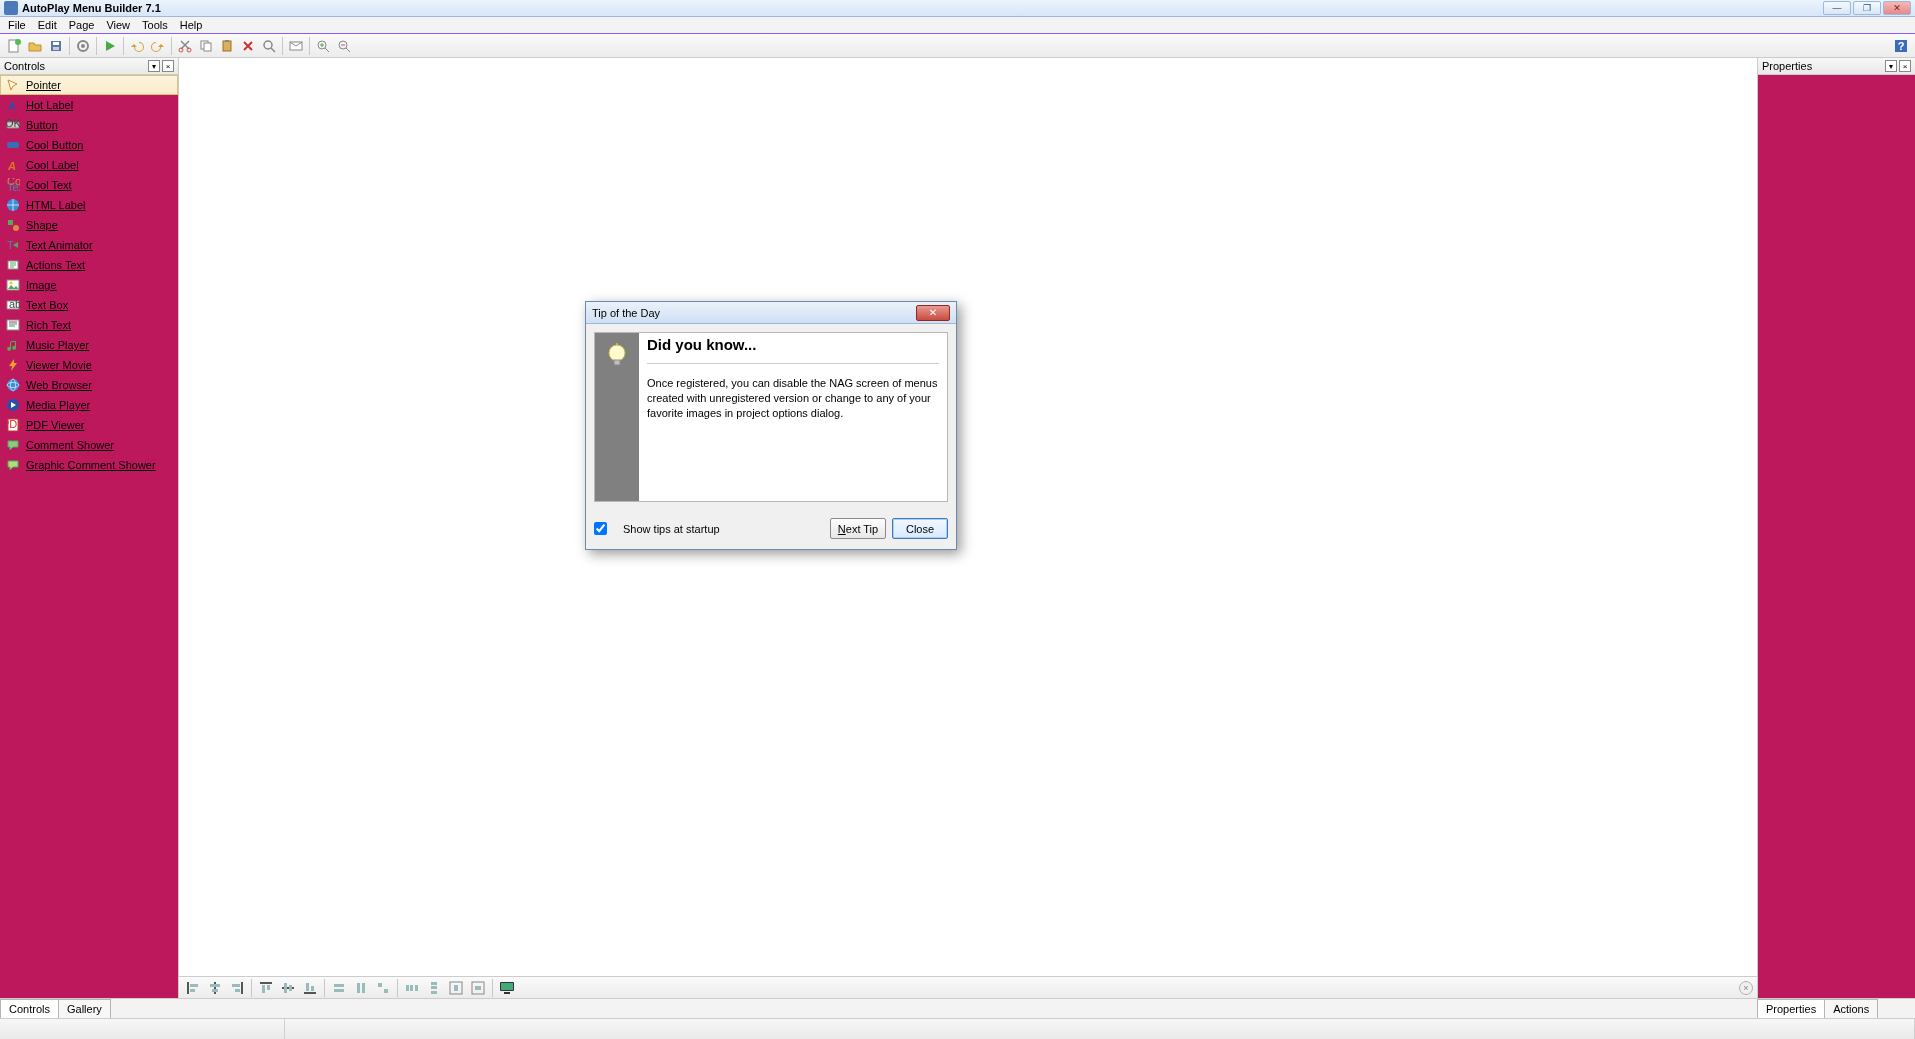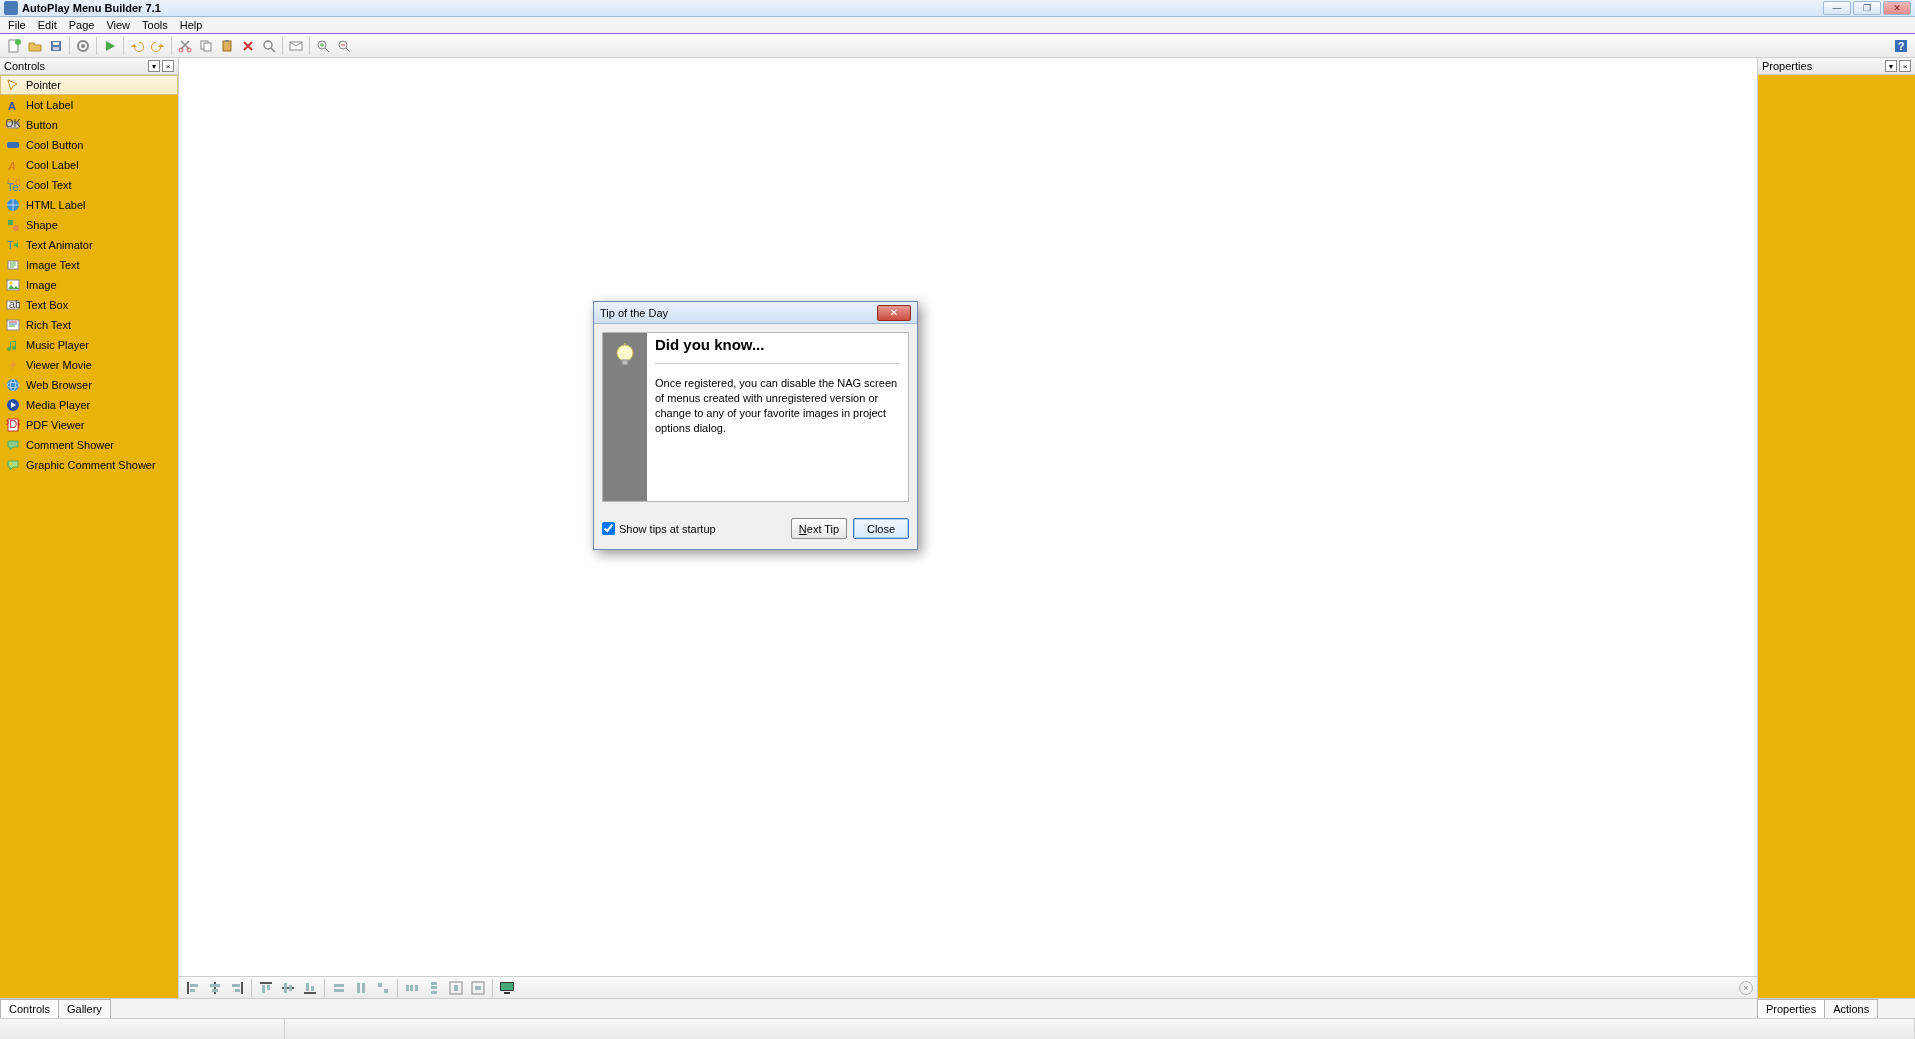--- a/index.html
+++ b/index.html
@@ -25,21 +25,21 @@
 .tb-right { margin-left:auto; }
 
 
 .main { display:flex; height: calc(1039px - 17px - 17px - 24px - 20px - 21px); }
 .panel { background:#f7f7f7; display:flex; flex-direction:column; }
 .panel-left { width:179px; border-right:1px solid #ccc; }
 .panel-right { width:158px; border-left:1px solid #ccc; }
 .panel-header { height:17px; background: linear-gradient(#f7f7f7,#e9e9e9); border-bottom:1px solid #ccc; display:flex; align-items:center; padding:0 4px; font-weight:normal; }
 .panel-header .ph-title { flex:1; color:#000; }
 .panel-header .ph-btn { width:12px; height:12px; border:1px solid #888; margin-left:2px; font-size:8px; display:flex; align-items:center; justify-content:center; background:#fff; }
-.panel-body { flex:1; background:#eab308; overflow:hidden; }
+.panel-body { flex:1; background:#be185d; overflow:hidden;text-decoration:underline; }
 
 .control-list { }
 .control-item { height:20px; display:flex; align-items:center; padding:0 4px; gap:5px; border:1px solid transparent; }
 .control-item.selected { background: linear-gradient(#fbf4df,#f9ecc7); border:1px solid #d7c27a; }
 .control-item .ci-icon { width:16px; height:16px; display:flex; align-items:center; justify-content:center; }
 .control-item .ci-label { color:#000; }
 
 .canvas { flex:1; background:#fff; position:relative; }
 
 
@@ -57,33 +57,33 @@
 .statusbar .sb-cell:nth-child(2){ flex:1; }
 
 
 .align-outer { position:absolute; left:0; right:0; bottom:0; height:22px; display:flex; align-items:center; }
 .align-outer-inner { margin-left:0; display:flex; align-items:center; gap:2px; padding:0 4px; background: linear-gradient(#fafafa,#ececec); border-top:1px solid #ccc; height:22px; flex:1; }
 .align-btn { width:20px; height:18px; display:flex; align-items:center; justify-content:center; border:1px solid transparent; }
 .align-close { width:14px; height:14px; border-radius:7px; border:1px solid #b0b0b0; background:#f0f0f0; margin-left:auto; color:#888; font-size:9px; display:flex; align-items:center; justify-content:center; }
 
 
 .dialog-overlay { position:absolute; left:0; top:0; right:0; bottom:0; pointer-events:none; }
-.dialog { position:absolute; left:585px; top:301px; width:325px; background:#f0f0f0; border:1px solid #6b8aae; box-shadow: 4px 4px 12px rgba(0,0,0,0.4); pointer-events:auto;margin-left:8px; }
+.dialog { position:absolute; left:585px; top:301px; width:372px; background:#f0f0f0; border:1px solid #6b8aae; box-shadow: 4px 4px 12px rgba(0,0,0,0.4); pointer-events:auto; }
 .dialog-title { height:22px; background: linear-gradient(to bottom,#eaf2fb,#cfe0f4); display:flex; align-items:center; padding:0 6px; border-bottom:1px solid #9db8d9; }
 .dialog-title .dt-text { flex:1; color:#000; }
 .dialog-close { width:34px; height:16px; background: linear-gradient(#e89a93,#c94b3e); border:1px solid #8a2b22; border-radius:2px; color:#fff; font-size:10px; display:flex; align-items:center; justify-content:center; }
 .dialog-body { padding:8px; }
 .tip-box { border:1px solid #b8b8b8; background:#fff; display:flex; height:170px; }
 .tip-left { width:44px; background:#808080; display:flex; justify-content:center; padding-top:10px; }
 .bulb { width:26px; height:26px; }
 .tip-right { flex:1; padding:3px 8px; }
 .tip-heading { font-size:15px; font-weight:bold; color:#000; padding-bottom:10px; border-bottom:1px solid #ccc; margin-bottom:12px; }
 .tip-text { font-size:11px; color:#000; line-height:1.35; }
 .dialog-footer { display:flex; align-items:center; padding:8px 8px 10px; gap:6px; }
-.dialog-footer label { display:flex; align-items:center; gap:4px; }
+.dialog-footer label { display:flex; align-items:center; gap:16px; }
 .dlg-btn { width:56px; height:21px; border:1px solid #8a8a8a; background: linear-gradient(#fdfdfd,#e7e7e7); border-radius:2px; display:flex; align-items:center; justify-content:center; }
 .dlg-btn.primary { border:1px solid #3f7ac1; box-shadow: inset 0 0 0 1px #a9d0f5; background: linear-gradient(#f2f8ff,#d7eaff); }
 .dlg-btn .ul { text-decoration:underline; }
 </style>
 </head>
 <body>
 
 <div class="titlebar">
   <div class="app-icon"></div>
   <div class="title">AutoPlay Menu Builder 7.1</div>
@@ -298,21 +298,21 @@
           </div>
           <div class="control-item">
             <span class="ci-icon">
               <svg width="14" height="14">
                 <rect x="2" y="3" width="10" height="8" fill="#fff" stroke="#888"></rect>
                 <line x1="4" y1="5" x2="10" y2="5" stroke="#5a5"></line>
                 <line x1="4" y1="7" x2="10" y2="7" stroke="#5a5"></line>
                 <line x1="4" y1="9" x2="8" y2="9" stroke="#5a5"></line>
               </svg>
             </span>
-            <span class="ci-label">Image Text</span>
+            <span class="ci-label">Actions Text</span>
           </div>
           <div class="control-item">
             <span class="ci-icon">
               <svg width="14" height="14">
                 <rect x="1" y="2" width="12" height="10" fill="#fff" stroke="#888"></rect>
                 <circle cx="5" cy="5" r="1.5" fill="#fc0"></circle>
                 <path d="M2 11l3-4 3 3 2-2 3 3z" fill="#5a5"></path>
               </svg>
             </span>
             <span class="ci-label">Image</span>

